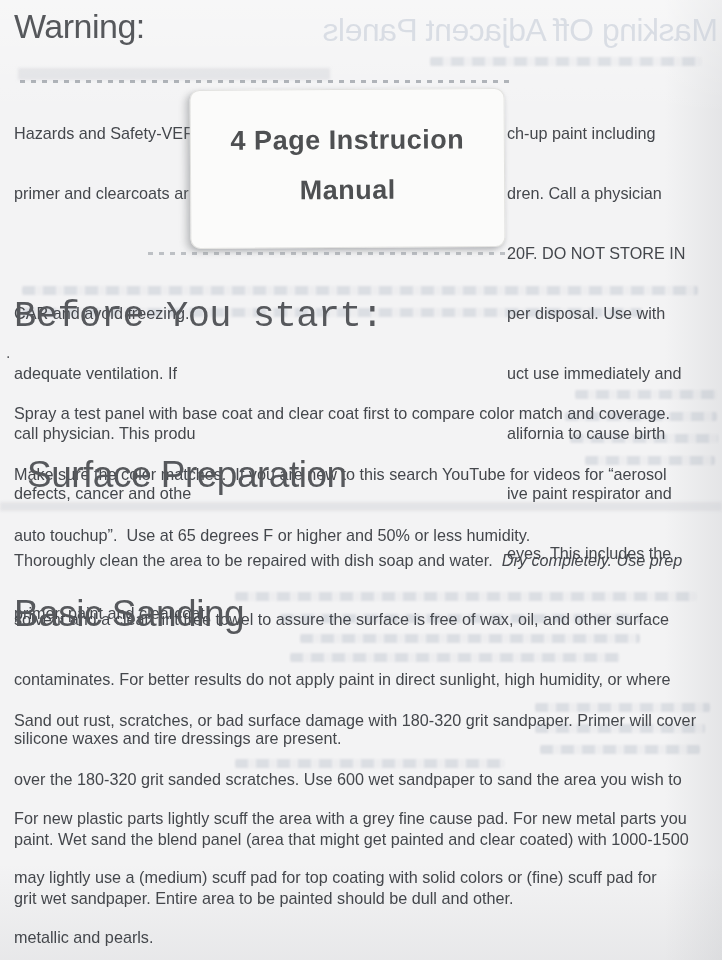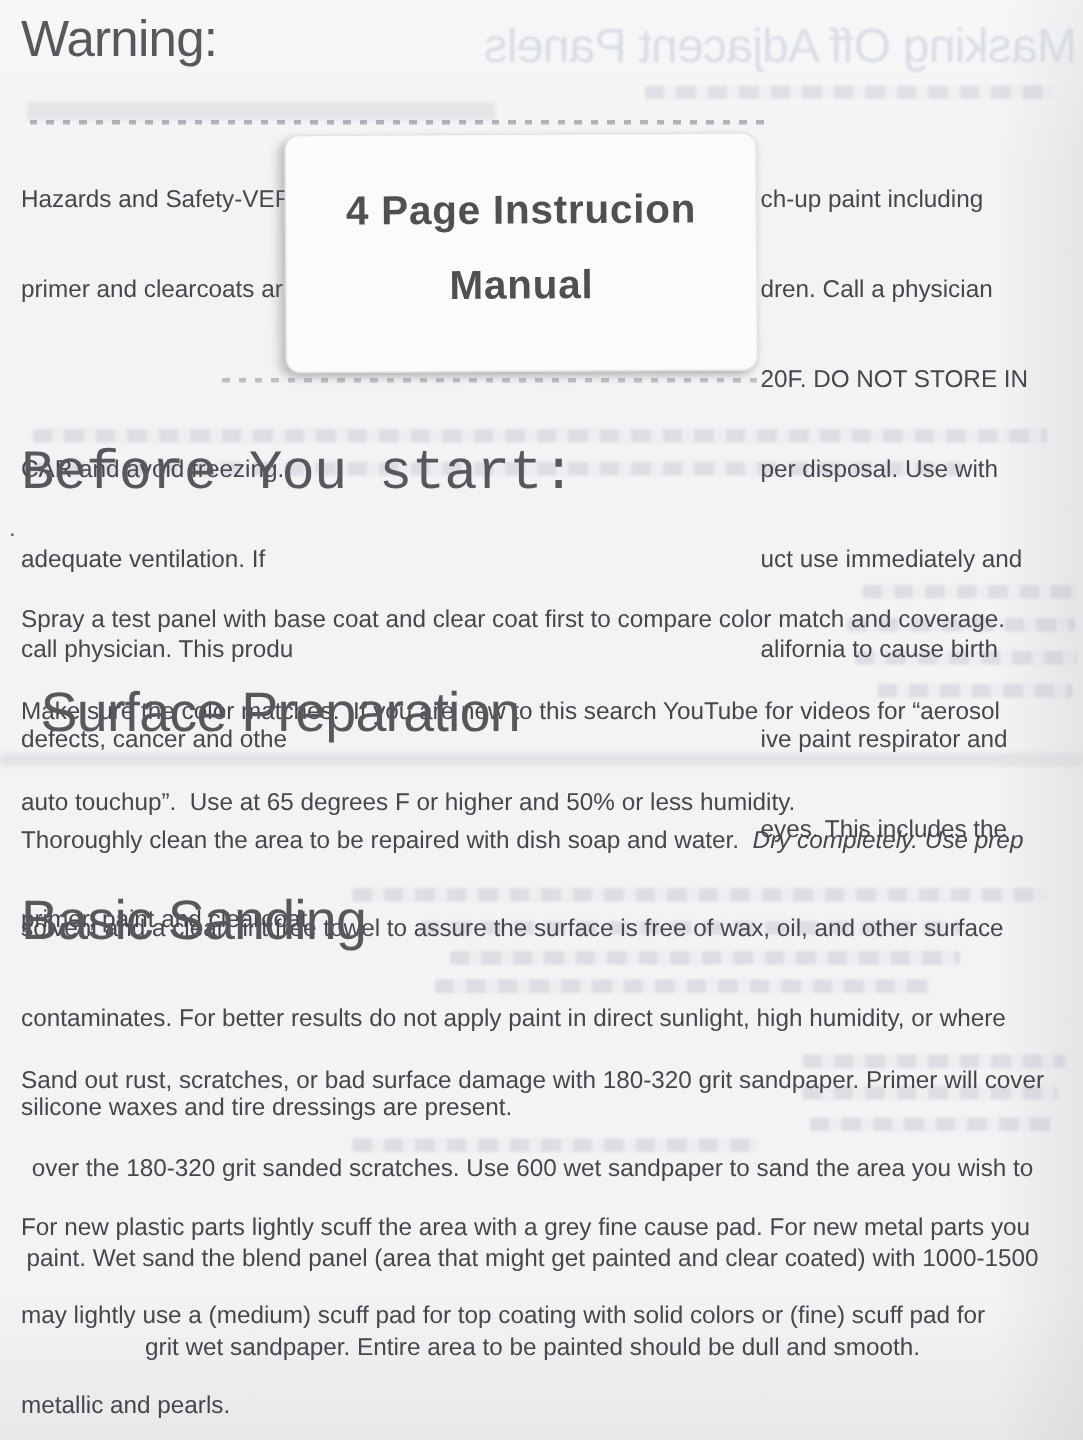--- a/index.html
+++ b/index.html
@@ -156,25 +156,25 @@
 
   <div class="para body-text" style="top:513px;">
     <div class="ln"><span>Thoroughly clean the area to be repaired with dish soap and water.  </span><span class="italic">Dry completely. Use prep</span></div>
     <div class="ln">solvent and a clean lint free towel to assure the surface is free of wax, oil, and other surface</div>
     <div class="ln">contaminates. For better results do not apply paint in direct sunlight, high humidity, or where</div>
     <div class="ln">silicone waxes and tire dressings are present.</div>
   </div>
 
   <div class="heading" style="top:592px;">Basic Sanding</div>
 
-  <div class="para body-text" style="top:673px;text-align:center;">
+  <div class="para body-text" style="top:673px;">
     <div class="ln">Sand out rust, scratches, or bad surface damage with 180-320 grit sandpaper. Primer will cover</div>
     <div class="ln">over the 180-320 grit sanded scratches. Use 600 wet sandpaper to sand the area you wish to</div>
     <div class="ln">paint. Wet sand the blend panel (area that might get painted and clear coated) with 1000-1500</div>
-    <div class="ln">grit wet sandpaper. Entire area to be painted should be dull and smooth.</div>
+    <div class="ln">grit wet sandpaper. Entire area to be painted should be dull and other.</div>
   </div>
 
   <div class="para body-text" style="top:771px;">
     <div class="ln">For new plastic parts lightly scuff the area with a grey fine cause pad. For new metal parts you</div>
     <div class="ln">may lightly use a (medium) scuff pad for top coating with solid colors or (fine) scuff pad for</div>
     <div class="ln">metallic and pearls.</div>
   </div>
 
 </div>
 

